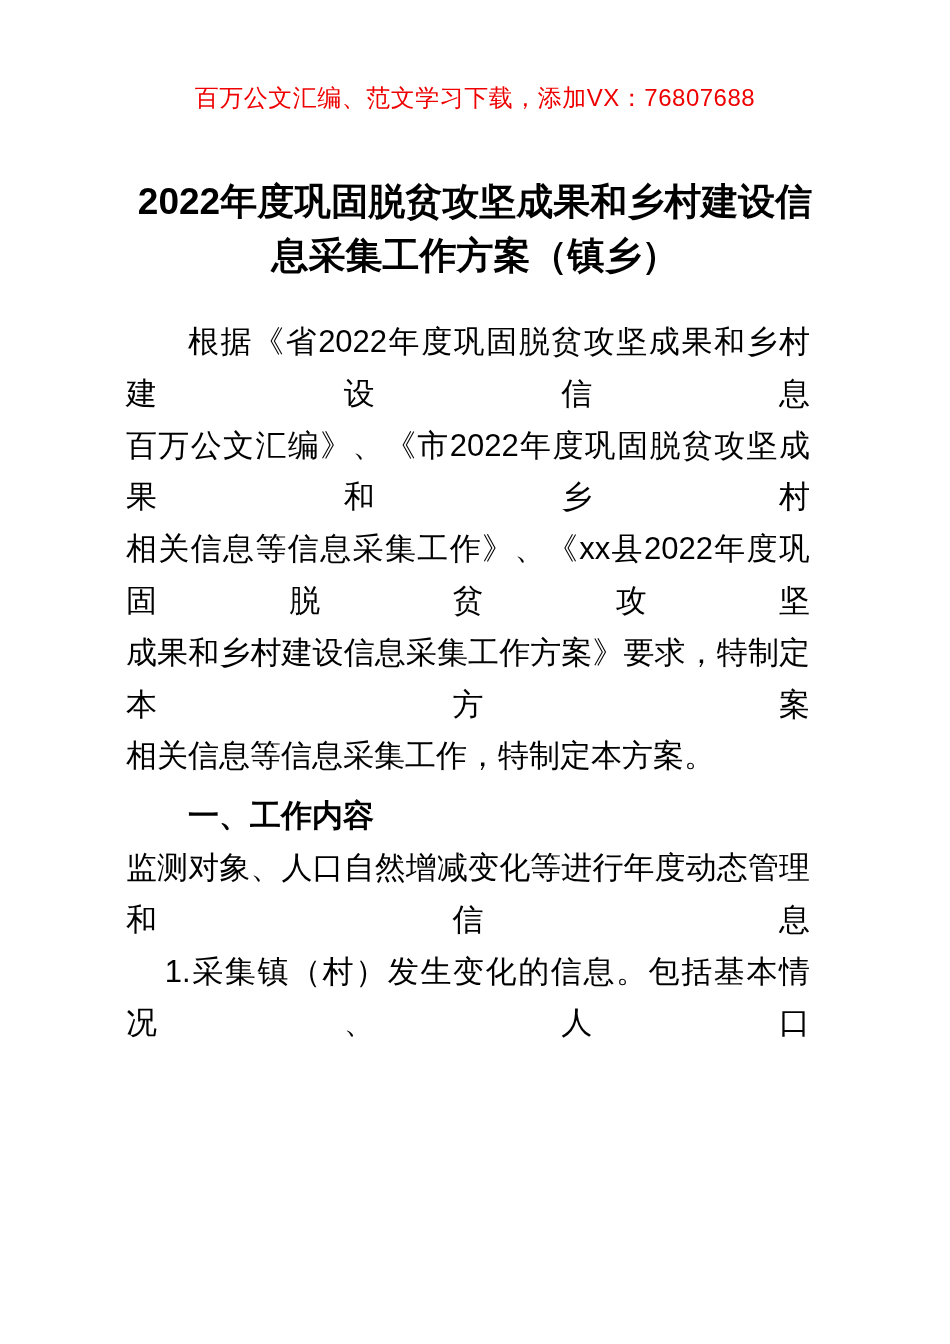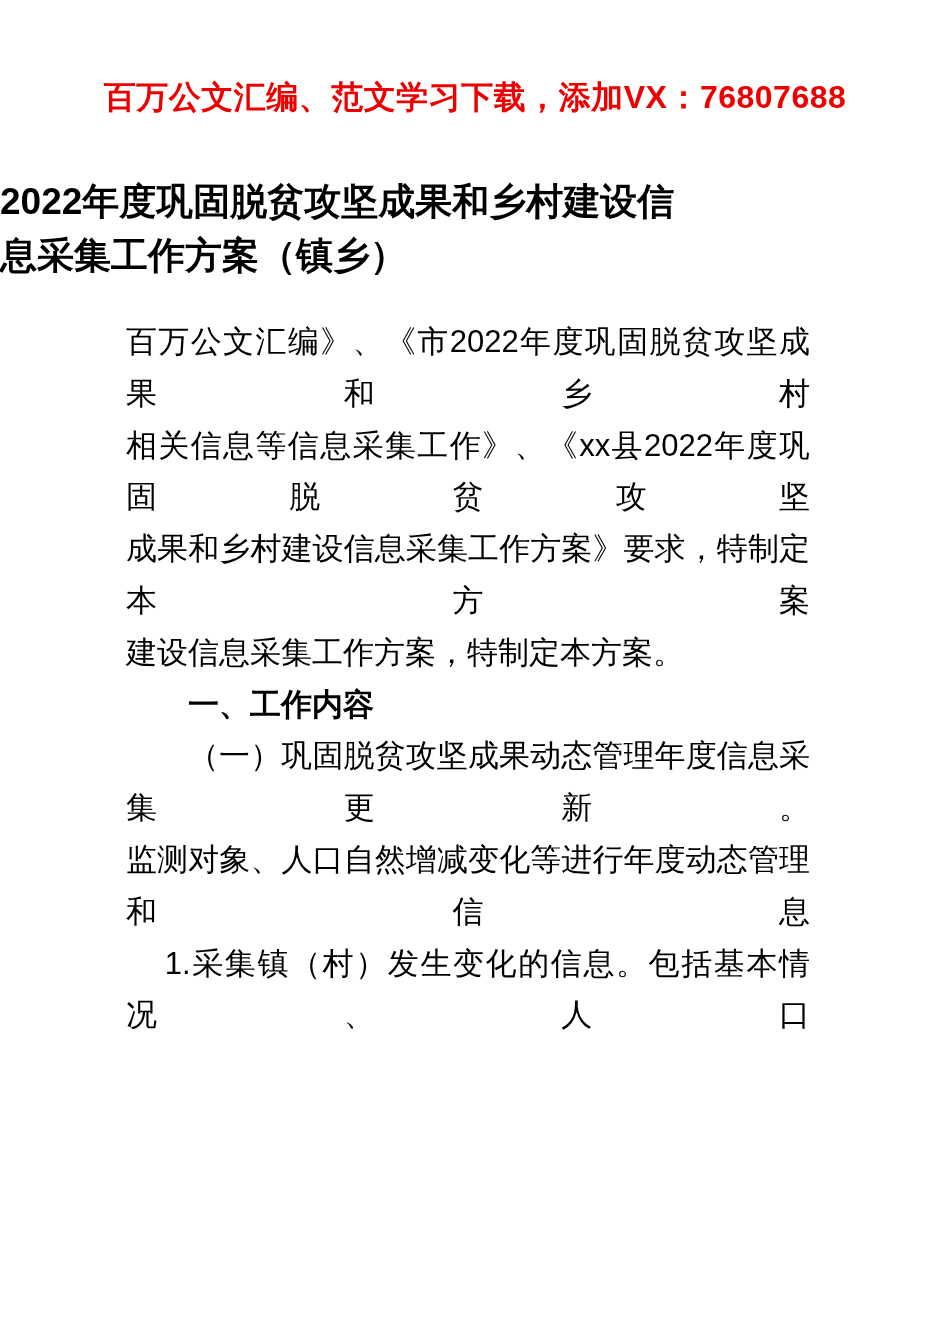--- a/index.html
+++ b/index.html
@@ -13,27 +13,28 @@
     height: 1344px;
     background: #ffffff;
     overflow: hidden;
     font-family: "Liberation Sans", sans-serif;
     color: #000000;
     box-sizing: border-box;
   }
   .notice {
     margin-top: 84px;
     text-align: center;
-    font-size: 32px;
+    font-size: 24px;
     line-height: 27px;
-    font-weight: 700;
+    font-weight: 400;
     letter-spacing: 0.5px;
   }
   .title {
     margin-top: 64px;
+    text-align: center;
     font-size: 37px;
     line-height: 54px;
     font-weight: 700;
   }
   .body-text {
     margin-top: 33px;
     padding-left: 126px;
     padding-right: 140px;
     font-size: 31px;
     line-height: 51.8px;
@@ -46,39 +47,40 @@
     text-align-last: left;
   }
   .line.indent {
     text-indent: 2em;
   }
   .line.indent-num {
     text-indent: 1.25em;
   }
   .line.bold {
     font-weight: 700;
+    margin-top: 8px;
   }
 </style>
 </head>
 <body>
 
 <div class="page">
 
   <div class="notice" style="color: rgb(238, 0, 0);">百万公文汇编、范文学习下载，添加VX：76807688</div>
 
   <div class="title">
     <div>2022年度巩固脱贫攻坚成果和乡村建设信</div>
     <div>息采集工作方案（镇乡）</div>
   </div>
 
   <div class="body-text">
+    <div class="line indent">根据《省2022年度巩固脱贫攻坚成果和乡村建设信息</div>
     <div class="line">百万公文汇编》、《市2022年度巩固脱贫攻坚成果和乡村</div>
     <div class="line">相关信息等信息采集工作》、《xx县2022年度巩固脱贫攻坚</div>
     <div class="line">成果和乡村建设信息采集工作方案》要求，特制定本方案</div>
-    <div class="line end">建设信息采集工作方案，特制定本方案。</div>
+    <div class="line end">相关信息等信息采集工作，特制定本方案。</div>
     <div class="line end indent bold">一、工作内容</div>
-    <div class="line indent">（一）巩固脱贫攻坚成果动态管理年度信息采集更新。</div>
     <div class="line">监测对象、人口自然增减变化等进行年度动态管理和信息</div>
     <div class="line indent-num">1.采集镇（村）发生变化的信息。包括基本情况、人口</div>
 
   </div>
 
 </div>
 
 </body></html>

